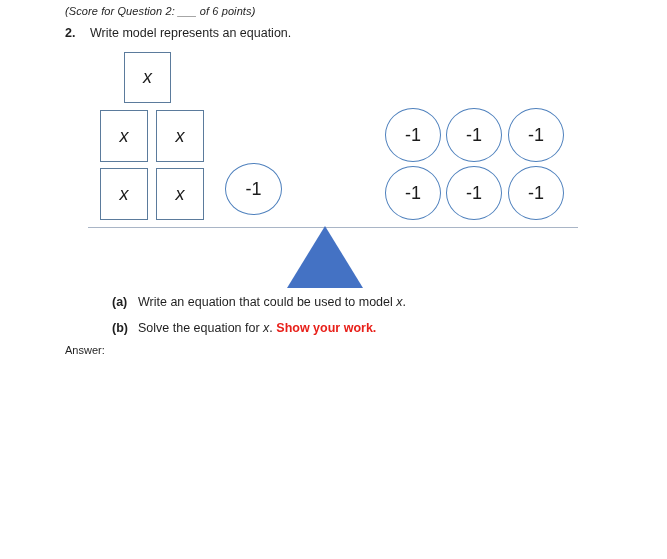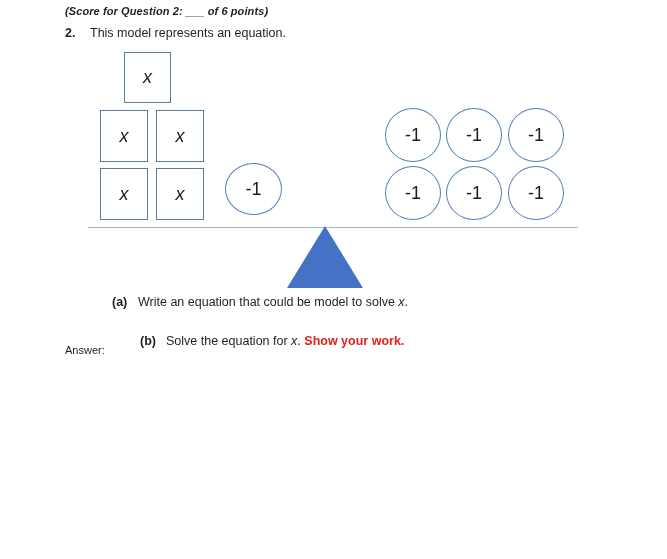--- a/index.html
+++ b/index.html
@@ -10,21 +10,21 @@
     height: 559px;
     font-family: "Liberation Sans", sans-serif;
     color: #1f1f1f;
     overflow: hidden;
   }
   .abs { position: absolute; }
 
   .score-line {
     left: 65px; top: 5px;
     font-size: 11px;
-    font-weight: bold;
+    font-weight: normal;
     font-style: italic;
     letter-spacing: 0.1px;
     white-space: nowrap;
   }
   .question-line {
     left: 65px; top: 26px;
     font-size: 12.5px;
     white-space: nowrap;
   }
   .q-num { font-weight: bold; display: inline-block; width: 25px; }
@@ -61,21 +61,21 @@
   .var { font-style: italic; }
   .emphasis { font-weight: bold; color: var(--emphasis-red, #e8201a); }
 
   .answer-line { left: 65px; top: 344px; font-size: 11px; }
 </style>
 </head>
 <body>
 
 <div class="abs score-line">(Score for Question 2: ___ of 6 points)</div>
 <div class="abs question-line">
-  <span class="q-num">2.</span><span>This model represents an equation.</span>
+  <span class="q-num">2.</span><span>Write model represents an equation.</span>
 </div>
 
 <div class="sq" style="left:124px; top:52px;  width:47px; height:51px;">x</div>
 <div class="sq" style="left:100px; top:110px; width:48px; height:52px;">x</div>
 <div class="sq" style="left:156px; top:110px; width:48px; height:52px;">x</div>
 <div class="sq" style="left:100px; top:168px; width:48px; height:52px;">x</div>
 <div class="sq" style="left:156px; top:168px; width:48px; height:52px;">x</div>
 
 <div class="circ" style="left:225px; top:163px; width:57px; height:52px;">-1</div>
 
@@ -85,19 +85,19 @@
 <div class="circ" style="left:385px; top:166px; width:56px; height:54px;">-1</div>
 <div class="circ" style="left:446px; top:166px; width:56px; height:54px;">-1</div>
 <div class="circ" style="left:508px; top:166px; width:56px; height:54px;">-1</div>
 
 <div class="beam"></div>
 <svg class="abs fulcrum" viewBox="0 0 80 63" aria-hidden="true">
   <polygon points="40,0 78,62 2,62" fill="#4472c4"></polygon>
 </svg>
 
 <div class="abs part-line" style="left:112px; top:295px;">
-  <span class="part-label">(a)</span><span>Write an equation that could be model to solve </span><span class="var">x</span><span>.</span>
+  <span class="part-label">(a)</span><span>Write an equation that could be used to model </span><span class="var">x</span><span>.</span>
 </div>
-<div class="abs part-line" style="left:112px; top:334px;margin-left:28px;">
+<div class="abs part-line" style="left:112px; top:321px;">
   <span class="part-label">(b)</span><span>Solve the equation for </span><span class="var">x</span><span>. </span><span class="emphasis">Show your work.</span>
 </div>
 
 <div class="abs answer-line">Answer:</div>
 
 </body></html>

